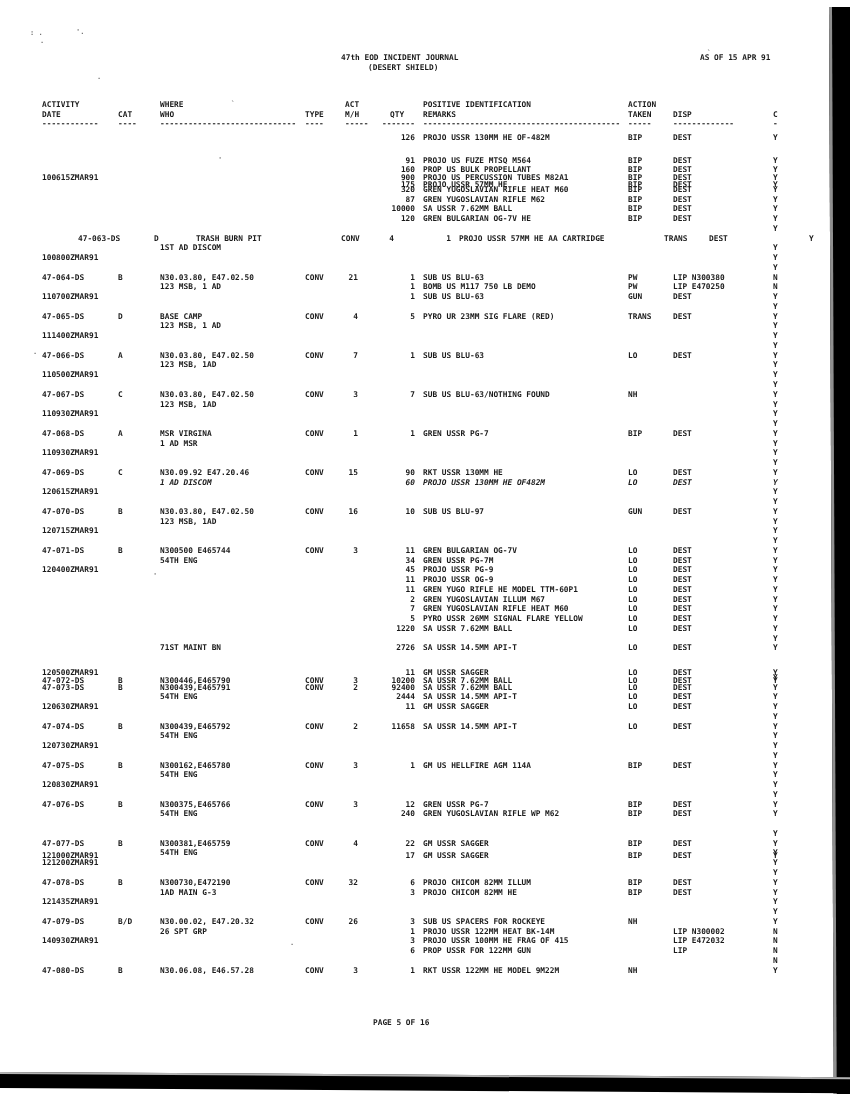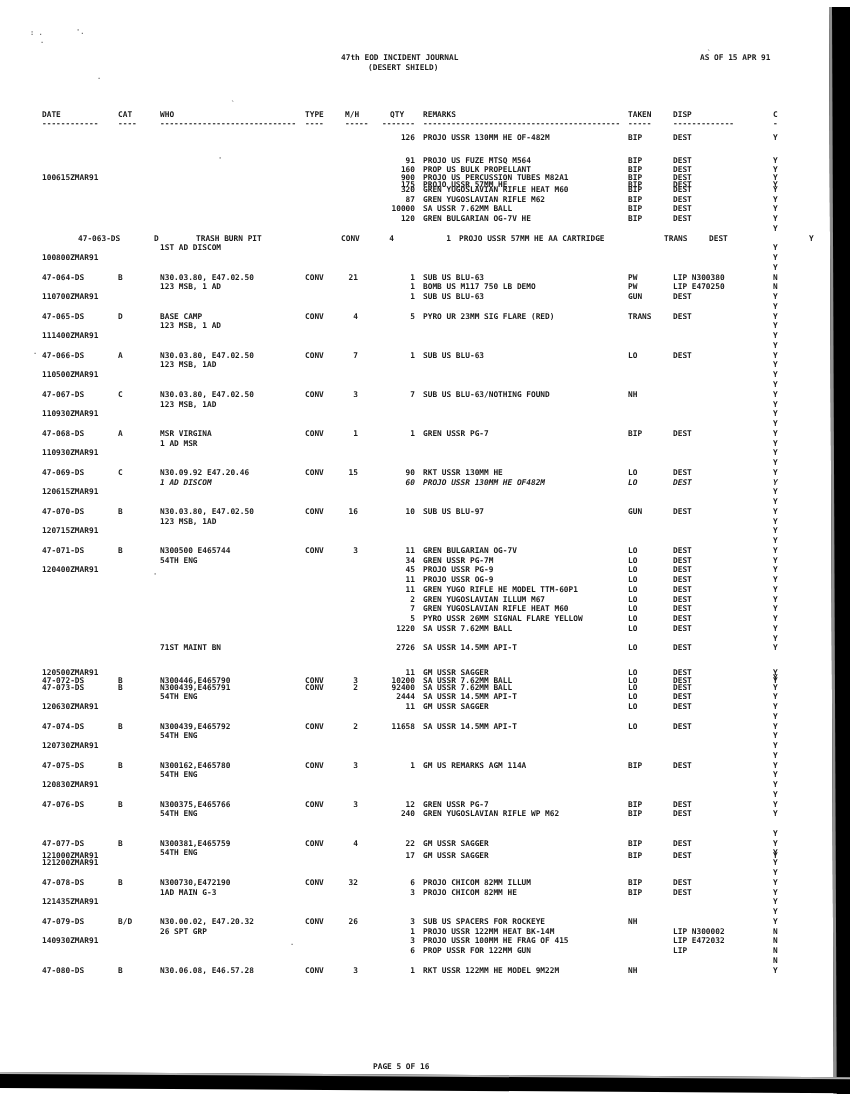--- a/index.html
+++ b/index.html
@@ -25,21 +25,21 @@
   .col-qty{left:371px;width:44px;text-align:right;}
   .col-qtyh{left:390px;}
   .col-qtyd{left:382px;}
   .col-rem{left:423px;}
   .col-act{left:628px;}
   .col-disp{left:673px;}
   .col-c{left:773px;}
   .title1{left:341px;top:53px;}
   .title2{left:368px;top:63px;}
   .asof{left:700px;top:53px;}
-  .footer{left:373px;top:1018px;margin-top:44px;}
+  .footer{left:373px;top:1018px;}
   .bar-right{
     position:absolute;left:829px;top:7px;width:21px;height:1090px;
     background:#000;border-left:3px solid #8f8f8f;
     transform:rotate(-0.25deg);transform-origin:top left;
   }
   .bar-bottom{
     position:absolute;left:-3px;top:1072px;width:858px;height:14px;
     background:#000;border-top:2px solid #b3b3b3;
     transform:rotate(0.35deg);transform-origin:left center;
   }
@@ -47,20 +47,27 @@
 </style>
 </head>
 <body>
 
 <div class="page">
 
   <div class="cell title1">47th EOD INCIDENT JOURNAL</div>
   <div class="cell title2">(DESERT SHIELD)</div>
   <div class="cell asof">AS OF 15 APR 91</div>
 
+  <div class="hline" style="top:100px">
+    <span class="cell col-date">ACTIVITY</span>
+    <span class="cell col-who">WHERE</span>
+    <span class="cell col-mhh">ACT</span>
+    <span class="cell col-rem">POSITIVE IDENTIFICATION</span>
+    <span class="cell col-act">ACTION</span>
+  </div>
   <div class="hline" style="top:110px">
     <span class="cell col-date">DATE</span>
     <span class="cell col-cat">CAT</span>
     <span class="cell col-who">WHO</span>
     <span class="cell col-type">TYPE</span>
     <span class="cell col-mhh">M/H</span>
     <span class="cell col-qtyh">QTY</span>
     <span class="cell col-rem">REMARKS</span>
     <span class="cell col-act">TAKEN</span>
     <span class="cell col-disp">DISP</span>
@@ -500,21 +507,21 @@
       <div class="line" style="top: 750.88px;">
         <span class="cell col-c">Y</span>
       </div>
       <div class="line" style="top: 760.64px;">
         <span class="cell col-date">47-075-DS</span>
         <span class="cell col-cat">B</span>
         <span class="cell col-who">N300162,E465780</span>
         <span class="cell col-type">CONV</span>
         <span class="cell col-mh">3</span>
         <span class="cell col-qty">1</span>
-        <span class="cell col-rem">GM US REMARKS AGM 114A</span>
+        <span class="cell col-rem">GM US HELLFIRE AGM 114A</span>
         <span class="cell col-act">BIP</span>
         <span class="cell col-disp">DEST</span>
         <span class="cell col-c">Y</span>
       </div>
       <div class="line" style="top: 770.4px;">
         <span class="cell col-who">54TH ENG</span>
         <span class="cell col-c">Y</span>
       </div>
       <div class="line" style="top: 780.16px;">
         <span class="cell col-date">120830ZMAR91</span>

